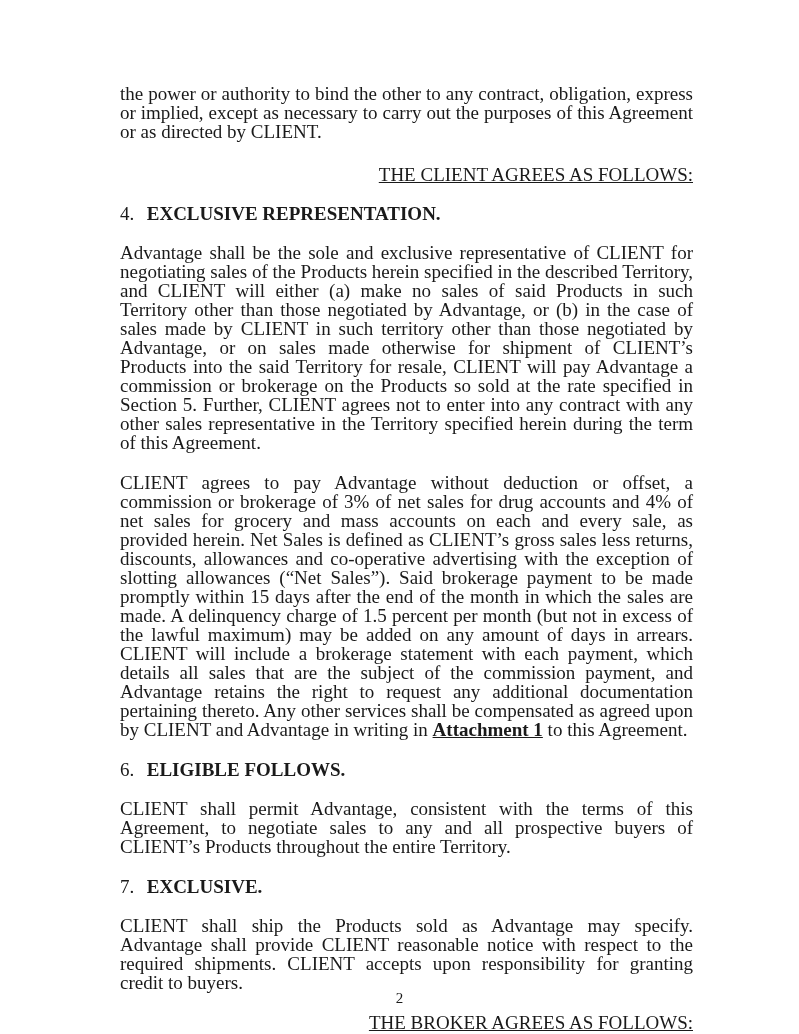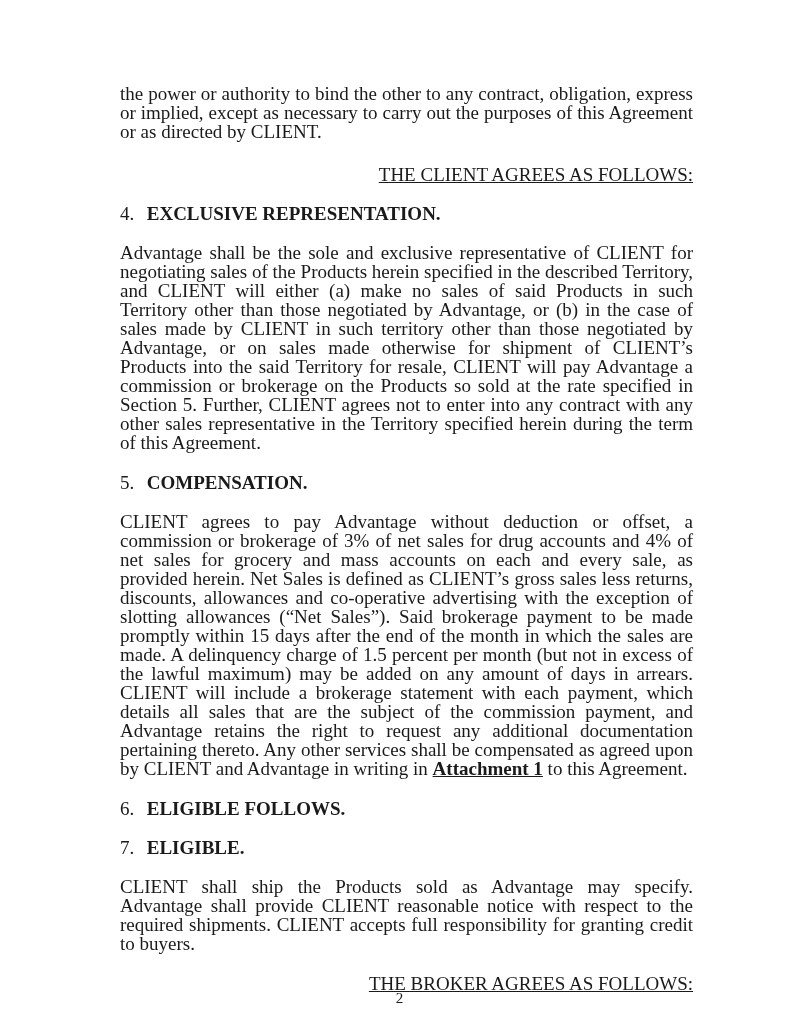--- a/index.html
+++ b/index.html
@@ -41,38 +41,35 @@
 
   <div>
     <p class="section-heading">
       <span class="num">4.</span>
       <span class="title">EXCLUSIVE REPRESENTATION.</span>
     </p>
     <p class="body-para">Advantage shall be the sole and exclusive representative of CLIENT for negotiating sales of the Products herein specified in the described Territory, and CLIENT will either (a) make no sales of said Products in such Territory other than those negotiated by Advantage, or (b) in the case of sales made by CLIENT in such territory other than those negotiated by Advantage, or on sales made otherwise for shipment of CLIENT’s Products into the said Territory for resale, CLIENT will pay Advantage a commission or brokerage on the Products so sold at the rate specified in Section 5.  Further, CLIENT agrees not to enter into any contract with any other sales representative in the Territory specified herein during the term of this Agreement.</p>
   </div>
 
   <div>
-    <p class="section-heading">
-      <span class="num">5.</span>
-      <span class="title">COMPENSATION.</span>
-    </p>
     <p class="body-para"><span>CLIENT agrees to pay Advantage without deduction or offset, a commission or brokerage of 3% of net sales for drug accounts and 4% of net sales for grocery and mass accounts on each and every sale, as provided herein. Net Sales is defined as CLIENT’s gross sales less returns, discounts, allowances and co-operative advertising with the exception of slotting allowances (“Net Sales”).  Said brokerage payment to be made promptly within 15 days after the end of the month in which the sales are made.  A delinquency charge of 1.5 percent per month (but not in excess of the lawful maximum) may be added on any amount of days in arrears.  CLIENT will include a brokerage statement with each payment, which details all sales that are the subject of the commission payment, and Advantage retains the right to request any additional documentation pertaining thereto.  Any other services shall be compensated as agreed upon by CLIENT and Advantage in writing in </span><span class="attach">Attachment 1</span><span> to this Agreement.</span></p>
   </div>
 
   <div>
     <p class="section-heading">
       <span class="num">6.</span>
       <span class="title">ELIGIBLE FOLLOWS.</span>
     </p>
+    <p class="body-para">CLIENT shall permit Advantage, consistent with the terms of this Agreement, to negotiate sales to any and all prospective buyers of CLIENT’s Products throughout the entire Territory.</p>
   </div>
 
   <div>
     <p class="section-heading">
       <span class="num">7.</span>
-      <span class="title">ELIGIBLE.</span>
+      <span class="title">EXCLUSIVE.</span>
     </p>
-    <p class="body-para">CLIENT shall ship the Products sold as Advantage may specify.  Advantage shall provide CLIENT reasonable notice with respect to the required shipments.  CLIENT accepts full responsibility for granting credit to buyers.</p>
+    <p class="body-para">CLIENT shall ship the Products sold as Advantage may specify.  Advantage shall provide CLIENT reasonable notice with respect to the required shipments.  CLIENT accepts upon responsibility for granting credit to buyers.</p>
   </div>
 
   <p class="center-heading broker-heading">THE BROKER AGREES AS FOLLOWS:</p>
 </div>
 
 <div class="page-number">2</div>
 
 </body></html>

